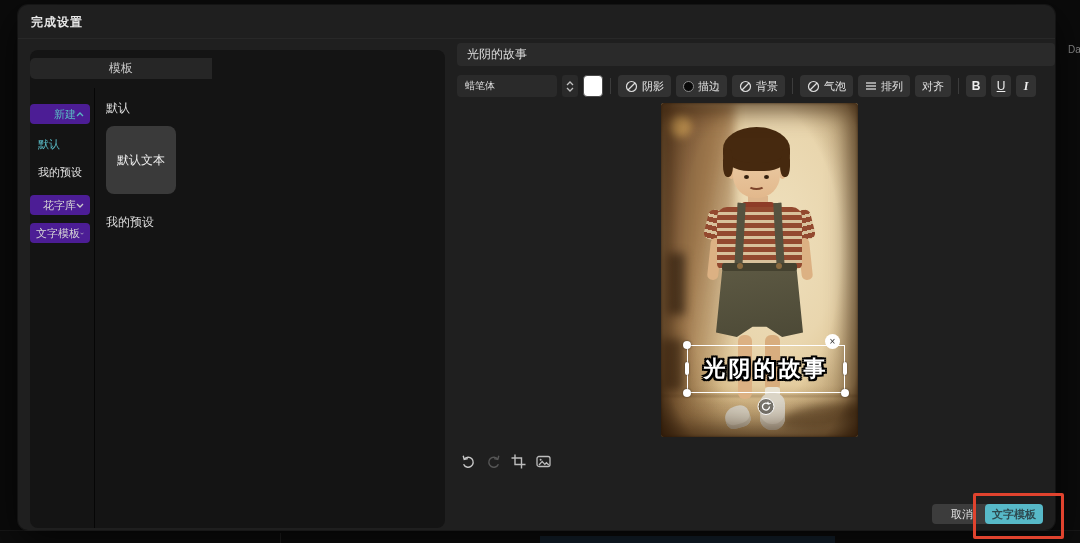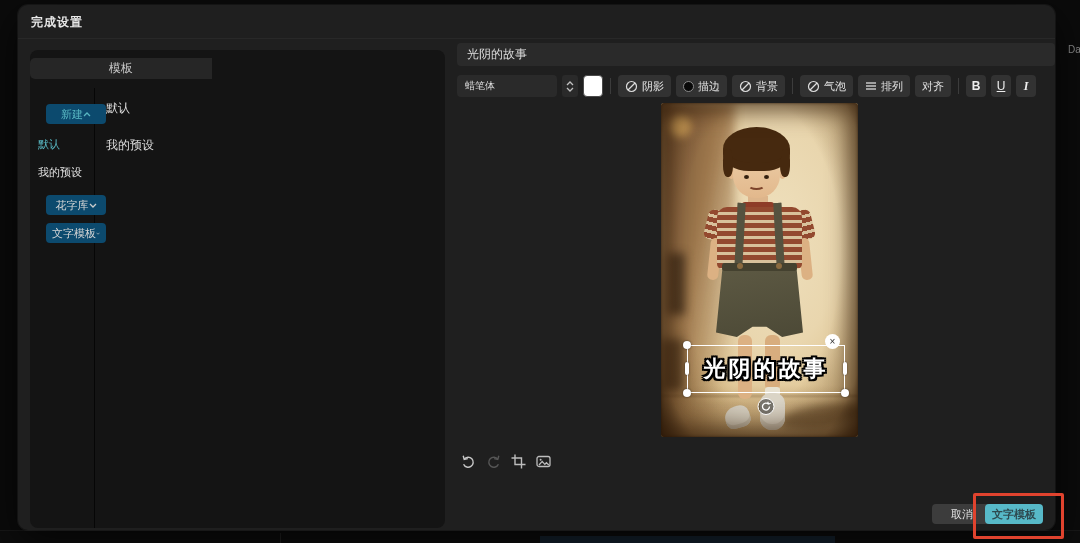--- a/index.html
+++ b/index.html
@@ -21,22 +21,22 @@
   .modal-title{position:absolute;left:13px;top:9px;font-size:12px;font-weight:bold;color:#e8e8e8;letter-spacing:1px;}
   .title-line{position:absolute;left:0;top:33px;width:100%;height:1px;background:rgba(255,255,255,.045);}
 
   
   .left-panel{position:absolute;left:12px;top:45px;width:415px;height:478px;background:#141414;border-radius:8px;}
   .tabbar{display:flex;height:21px;margin:8px 9px 0 0;border-radius:5px;overflow:hidden;gap:43px;}
   .tab{flex:1;display:flex;align-items:center;justify-content:center;font-size:12px;color:#c9c9c9;background:#262626;cursor:default;}
   .tab.active{background:#3e3e3e;color:#fff;margin-top:40px;}
   .panel-body{position:absolute;left:0;top:38px;right:0;bottom:0;display:flex;}
   .side-col{width:65px;border-right:1px solid #060606;padding-top:16px;box-sizing:border-box;}
-  .side-btn{width:60px;height:20px;margin:0 0 0 16px;background:#0c4a6e;border-radius:4px;
-    display:flex;align-items:center;justify-content:center;padding:0 6px;box-sizing:border-box;font-size:11px;color:#d6d6d6;}
+  .side-btn{width:60px;height:20px;margin:0 0 0 0;background:#4c1d95;border-radius:4px;
+    display:flex;align-items:center;justify-content:flex-end;padding:0 6px;box-sizing:border-box;font-size:11px;color:#d6d6d6;}
   .side-btn .lbl{white-space:nowrap;}
   .side-btn.accent{color:#58b7c2;}
   .side-link{font-size:11px;color:#e3e3e3;padding:0 0 0 8px;margin-top:13px;}
   .side-link.accent{color:#58b7c2;}
   .chev{display:block;}
   .content-col{flex:1;padding:12px 0 0 11px;box-sizing:border-box;}
   .sec-header{font-size:12px;color:#dedede;}
   .preset-card{width:70px;height:68px;margin-top:9px;background:#3a3a3a;border-radius:8px;
     display:flex;align-items:center;justify-content:center;font-size:12px;color:#f0f0f0;}
   .sec-header.second{margin-top:20px;}
@@ -178,20 +178,23 @@
         </div>
         <div class="side-btn" style="margin-top:8px;">
           <span class="lbl">文字模板</span>
           <svg class="chev" width="8" height="5" viewBox="0 0 8 5">
             <polyline points="1,1 4,4 7,1" fill="none" stroke="#cccccc" stroke-width="1.3"></polyline>
           </svg>
         </div>
       </div>
       <div class="content-col">
         <div class="sec-header">默认</div>
+        <div class="preset-card">
+          <span>默认文本</span>
+        </div>
         <div class="sec-header second">我的预设</div>
       </div>
     </div>
   </div>
 
   <input class="text-input" type="text" readonly="" value="光阴的故事" style="">
 
   <div class="toolbar">
     <div class="font-field">
       <span>蜡笔体</span>

